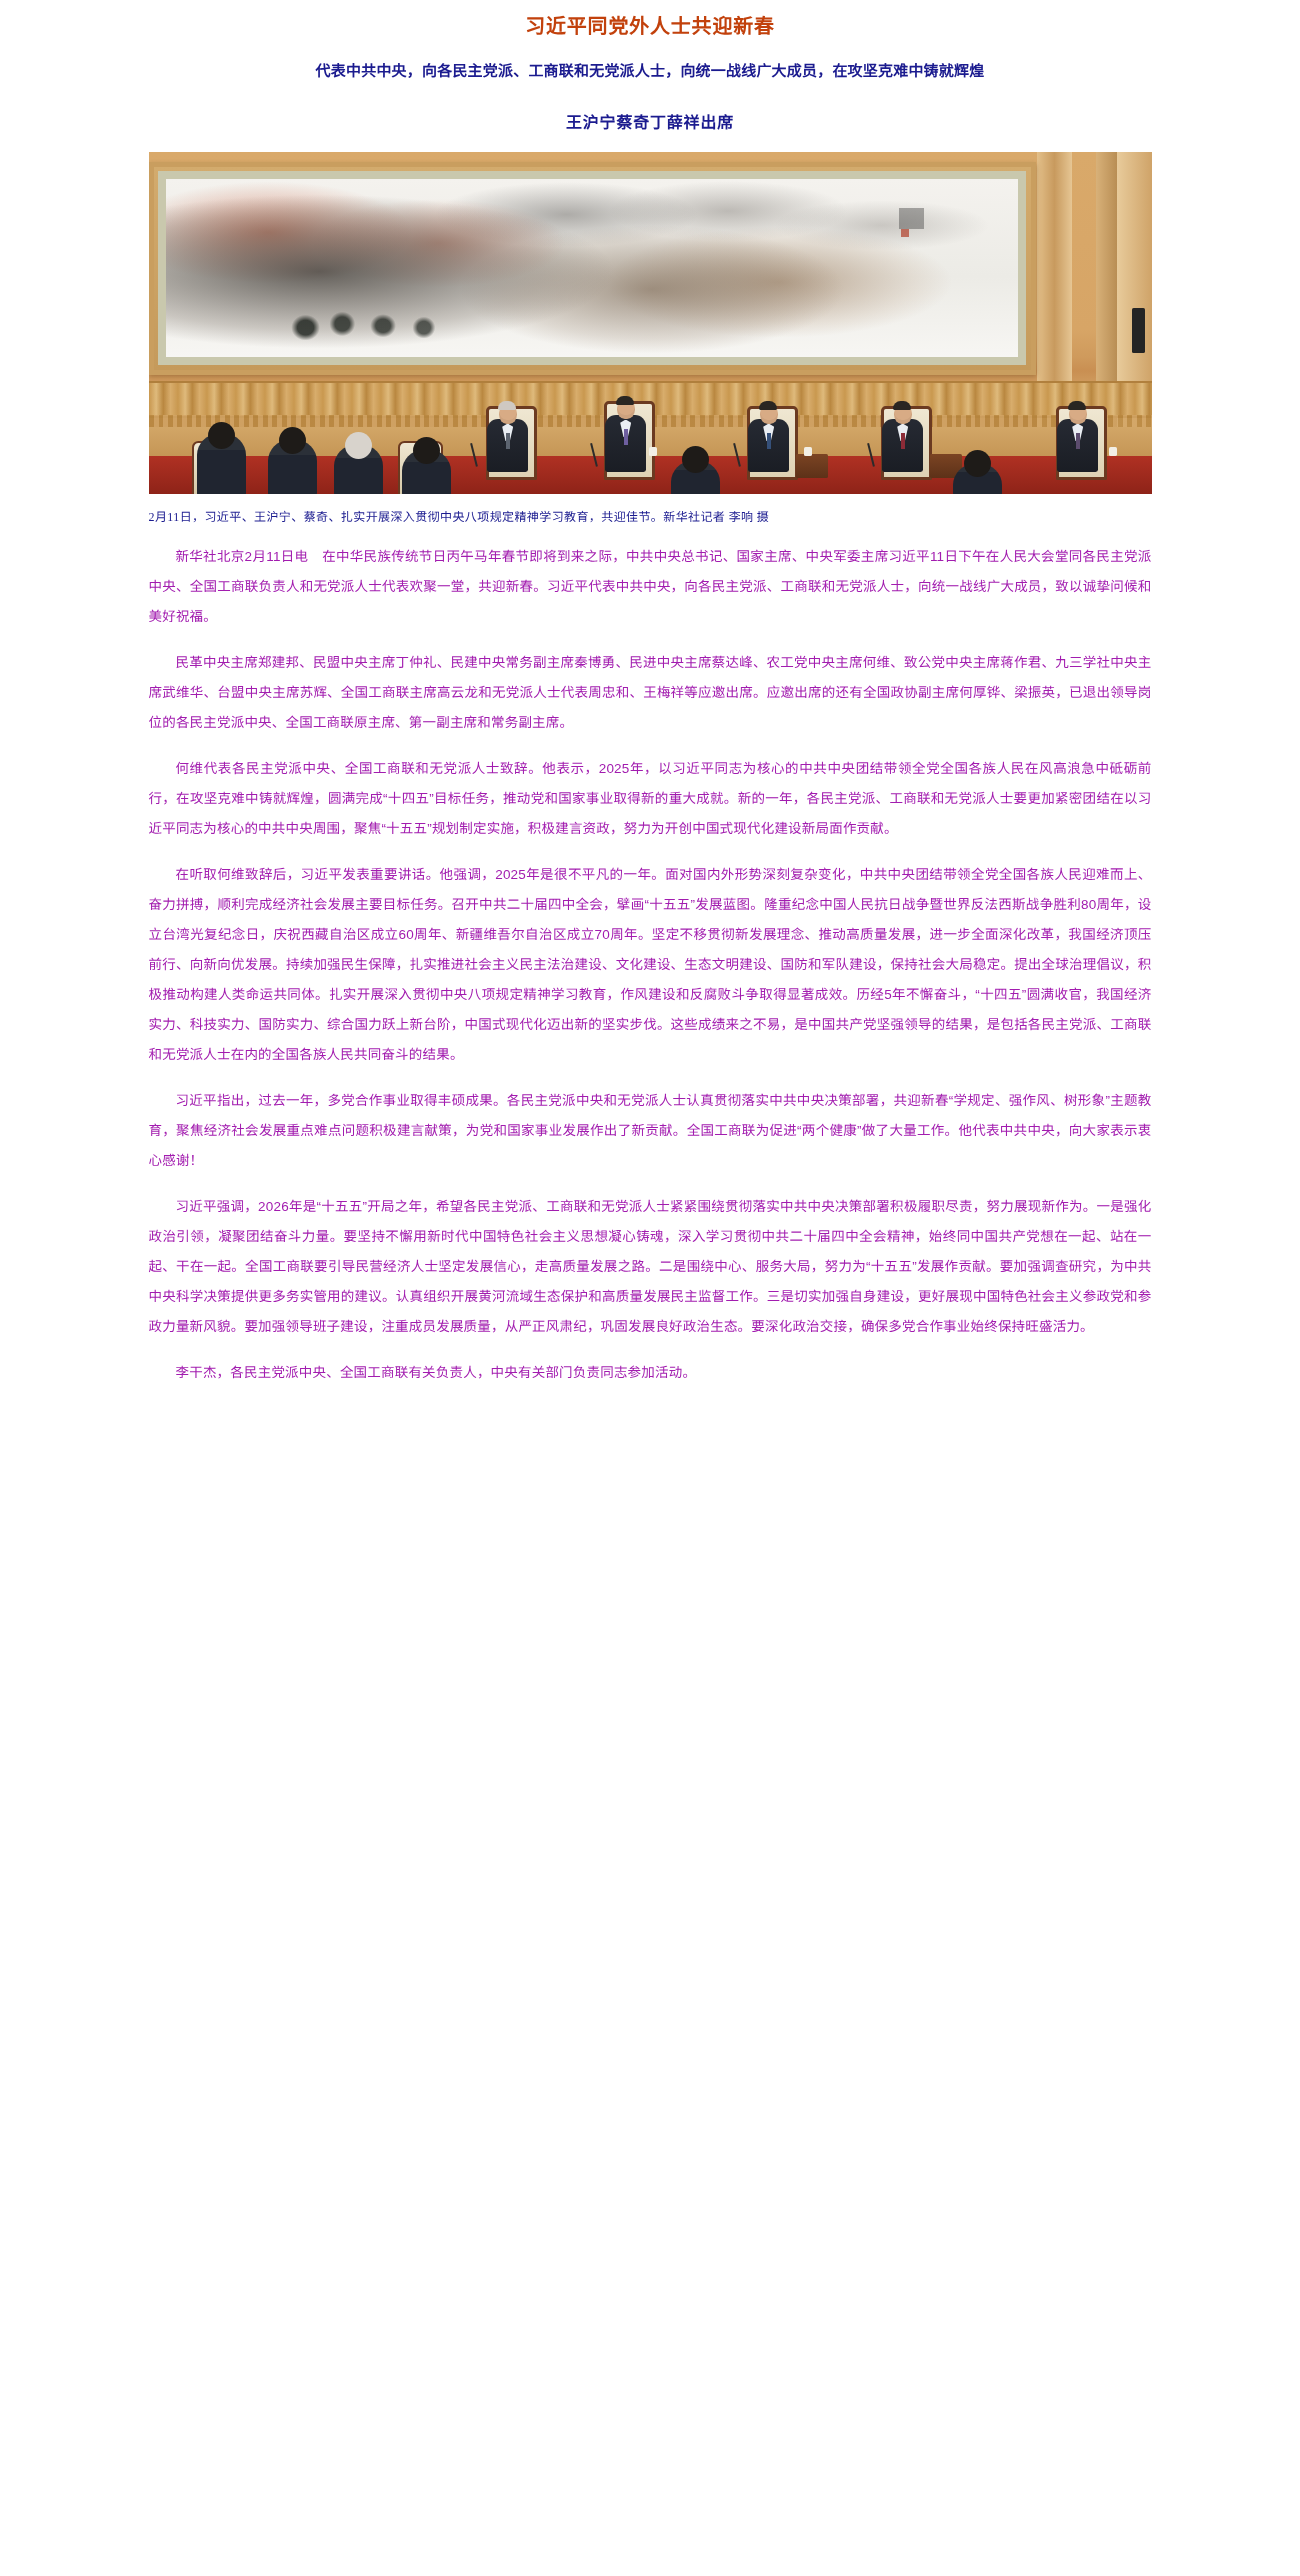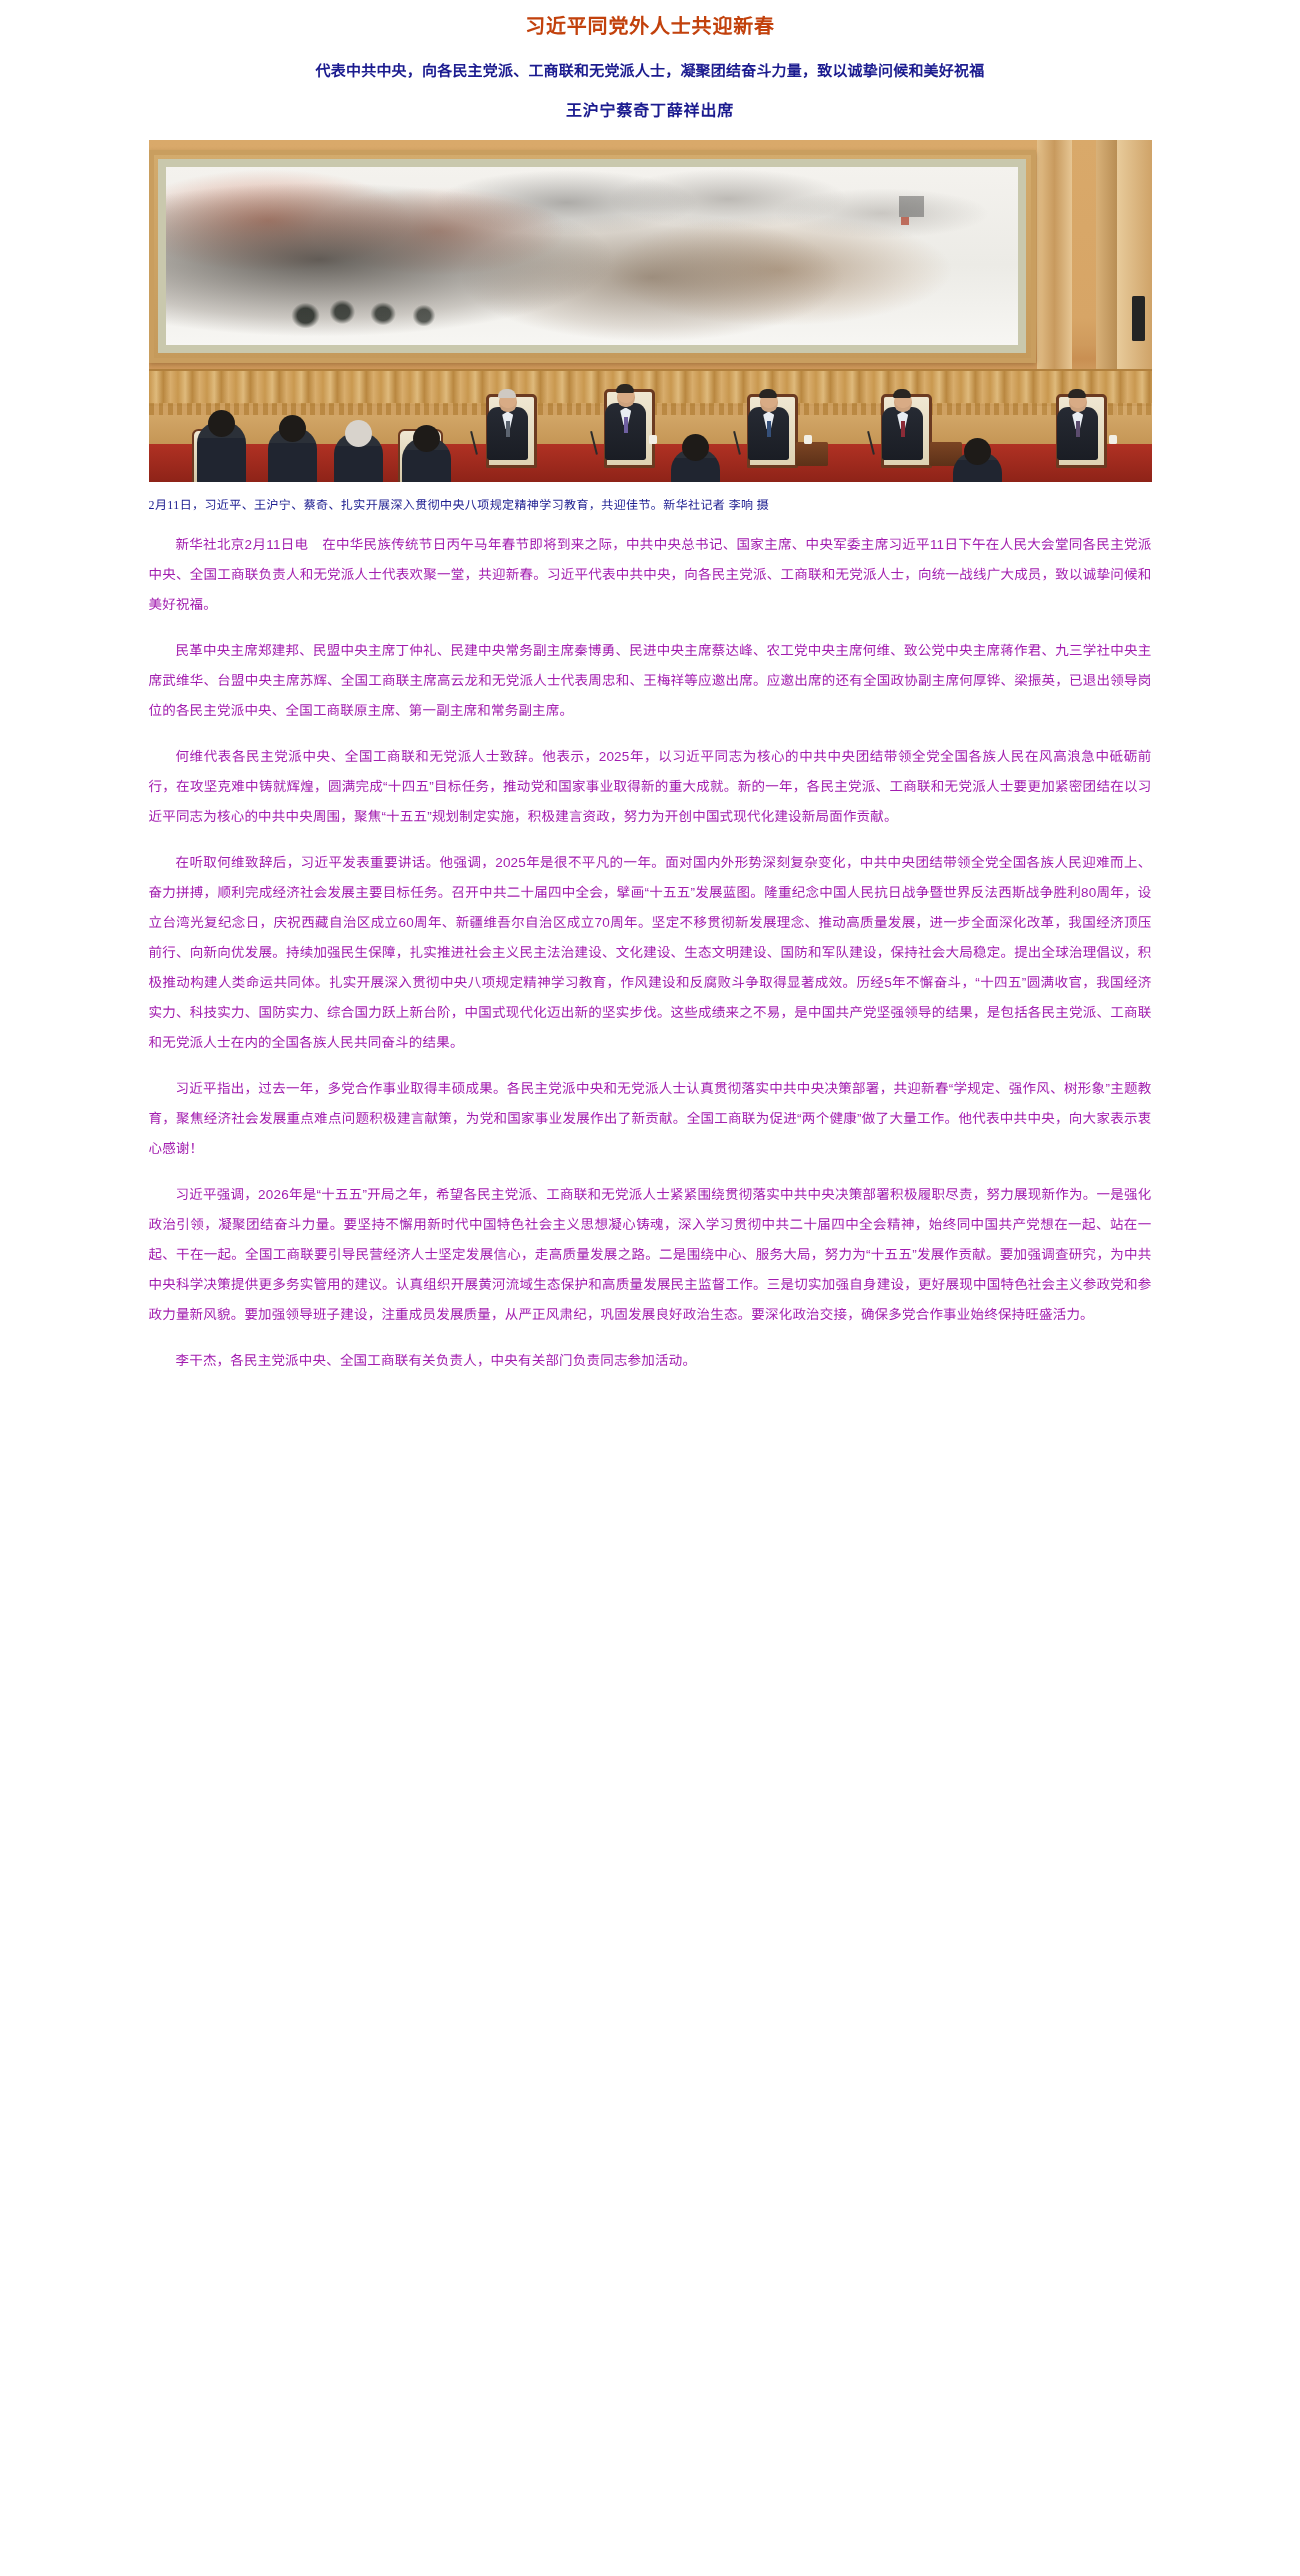--- a/index.html
+++ b/index.html
@@ -43,21 +43,21 @@
     line-height: 24px;
     margin: 0;
     padding-top: 17.5px;
   }
   .headline-sub2 {
     font-size: 16px;
     font-weight: bold;
     color: #1b1b8f;
     letter-spacing: 0.8px;
     line-height: 24px;
-    margin: 0;
+    margin: 12px;
     padding-top: 16px;
   }
 
   
   .photo-wrap {
     width: 1003px;
     margin: 17.5px auto 0 auto;
     position: relative;
   }
   .photo {
@@ -310,21 +310,21 @@
     letter-spacing: 0.2px;
   }
 </style>
 </head>
 <body>
 
 <div class="page">
 
   <div class="headline-block">
     <h1 class="headline-main">习近平同党外人士共迎新春</h1>
-    <h2 class="headline-sub">代表中共中央，向各民主党派、工商联和无党派人士，凝聚团结奋斗力量，致以诚挚问候和美好祝福</h2>
+    <h2 class="headline-sub">代表中共中央，向各民主党派、工商联和无党派人士，向统一战线广大成员，在攻坚克难中铸就辉煌</h2>
     <h3 class="headline-sub2">王沪宁蔡奇丁薛祥出席</h3>
   </div>
 
   <div class="photo-wrap">
     <div class="photo">
       <div class="wall"></div>
 
       <div class="pillar pillar-a"></div>
       <div class="pillar pillar-b"></div>
       <div class="pillar pillar-c"></div>

